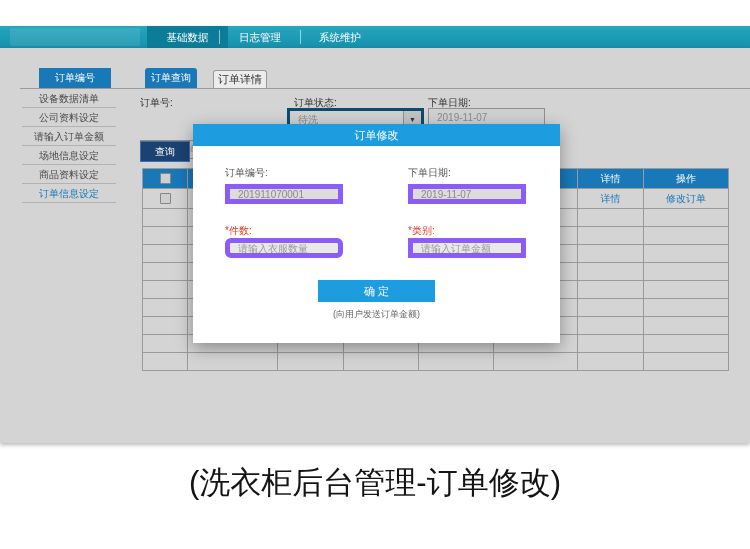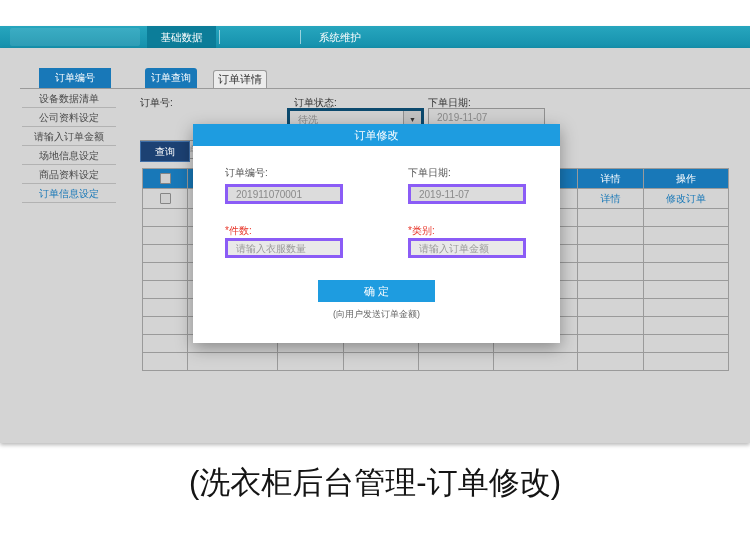--- a/index.html
+++ b/index.html
@@ -9,21 +9,21 @@
 
   
   .navbar { position: absolute; left: 0; top: 26px; width: 750px; height: 22px;
             background: linear-gradient(180deg, #27a6be, #1590ac);
             box-shadow: 0 1px 2px rgba(0,0,0,.25); }
   .logo-block { position: absolute; left: 10px; top: 2px; width: 130px; height: 18px;
                 background: rgba(255,255,255,.10); border-radius: 2px; }
   .nav-tab { position: absolute; top: 0; height: 22px; line-height: 22px; text-align: center;
              color: #fff; font-size: 10.5px; cursor: pointer; }
   .nav-tab.active { background: #0c7d99; }
-  .nav-t0 { left: 147px; width: 69px; }
+  .nav-t0 { left: 147px; width: 81px; }
   .nav-t1 { left: 221px; width: 78px; }
   .nav-t2 { left: 301px; width: 78px; }
   .nav-sep { position: absolute; top: 4px; width: 1px; height: 14px; background: rgba(255,255,255,.55); }
   .sep1 { left: 219px; } .sep2 { left: 300px; }
 
   
   .panel { position: absolute; left: 0; top: 48px; width: 750px; height: 395px;
            background: #d4d4d4; box-shadow: 0 2px 4px rgba(0,0,0,.28); }
 
   
@@ -84,46 +84,47 @@
 
   
   .modal { position: absolute; left: 193px; top: 124px; width: 367px; height: 219px;
            background: #ffffff; box-shadow: 0 5px 16px rgba(0,0,0,.35); }
   .modal-header { height: 22px; background: #1e9ce0; color: #fff; font-size: 11px;
                   text-align: center; line-height: 22px; }
   .m-label { position: absolute; font-size: 10px; color: #555; }
   .m-label.req { color: #e8392d; }
   .ml-00 { left: 32px; top: 42px; } .ml-01 { left: 215px; top: 42px; }
   .ml-10 { left: 32px; top: 100px; } .ml-11 { left: 215px; top: 100px; }
-  .m-input { position: absolute; width: 118px; height: 20px; border: 3px solid #8b5cf6;
+  .m-input { position: absolute; width: 118px; height: 20px; border: 5px solid #8b5cf6;
              background: #e9e9e9; font-size: 10px; color: #8a8a8a; padding: 0 8px;
              font-family: inherit; }
   .m-input::placeholder { color: #9a9a9a; opacity: 1; }
   .m-input.disabled { background: #dcdcdc; }
   .mi-00 { left: 32px; top: 60px; } .mi-01 { left: 215px; top: 60px; }
-  .mi-10 { left: 32px; top: 114px; } .mi-11 { left: 215px; top: 114px; }
+  .mi-10 { left: 32px; top: 114px; border-radius: 6px; } .mi-11 { left: 215px; top: 114px; }
   .confirm-btn { position: absolute; left: 125px; top: 156px; width: 117px; height: 22px;
                  background: #1e9ce0; color: #fff; border: none; font-size: 11px;
                  font-family: inherit; cursor: pointer; }
   .footnote { position: absolute; top: 184px; left: 0; width: 100%; text-align: center;
               font-size: 9px; color: #666; }
 
   
   .caption { position: absolute; top: 462px; left: 0; width: 750px; text-align: center;
              font-size: 31px; color: #141414; }
 </style>
 </head>
 <body>
 
 <div class="page">
 
   <div class="navbar">
     <div class="logo-block"></div>
     <div class="nav-tab nav-t0 active">基础数据</div>
     <div class="nav-sep sep1"></div>
+    <div class="nav-tab nav-t1">日志管理</div>
     <div class="nav-sep sep2"></div>
     <div class="nav-tab nav-t2">系统维护</div>
   </div>
 
   <div class="panel">
 
     <div class="sb-header">订单编号</div>
     <div class="hline"></div>
     <div class="sb-item sb-i0">设备数据清单</div>
     <div class="sb-item sb-i1">公司资料设定</div>

